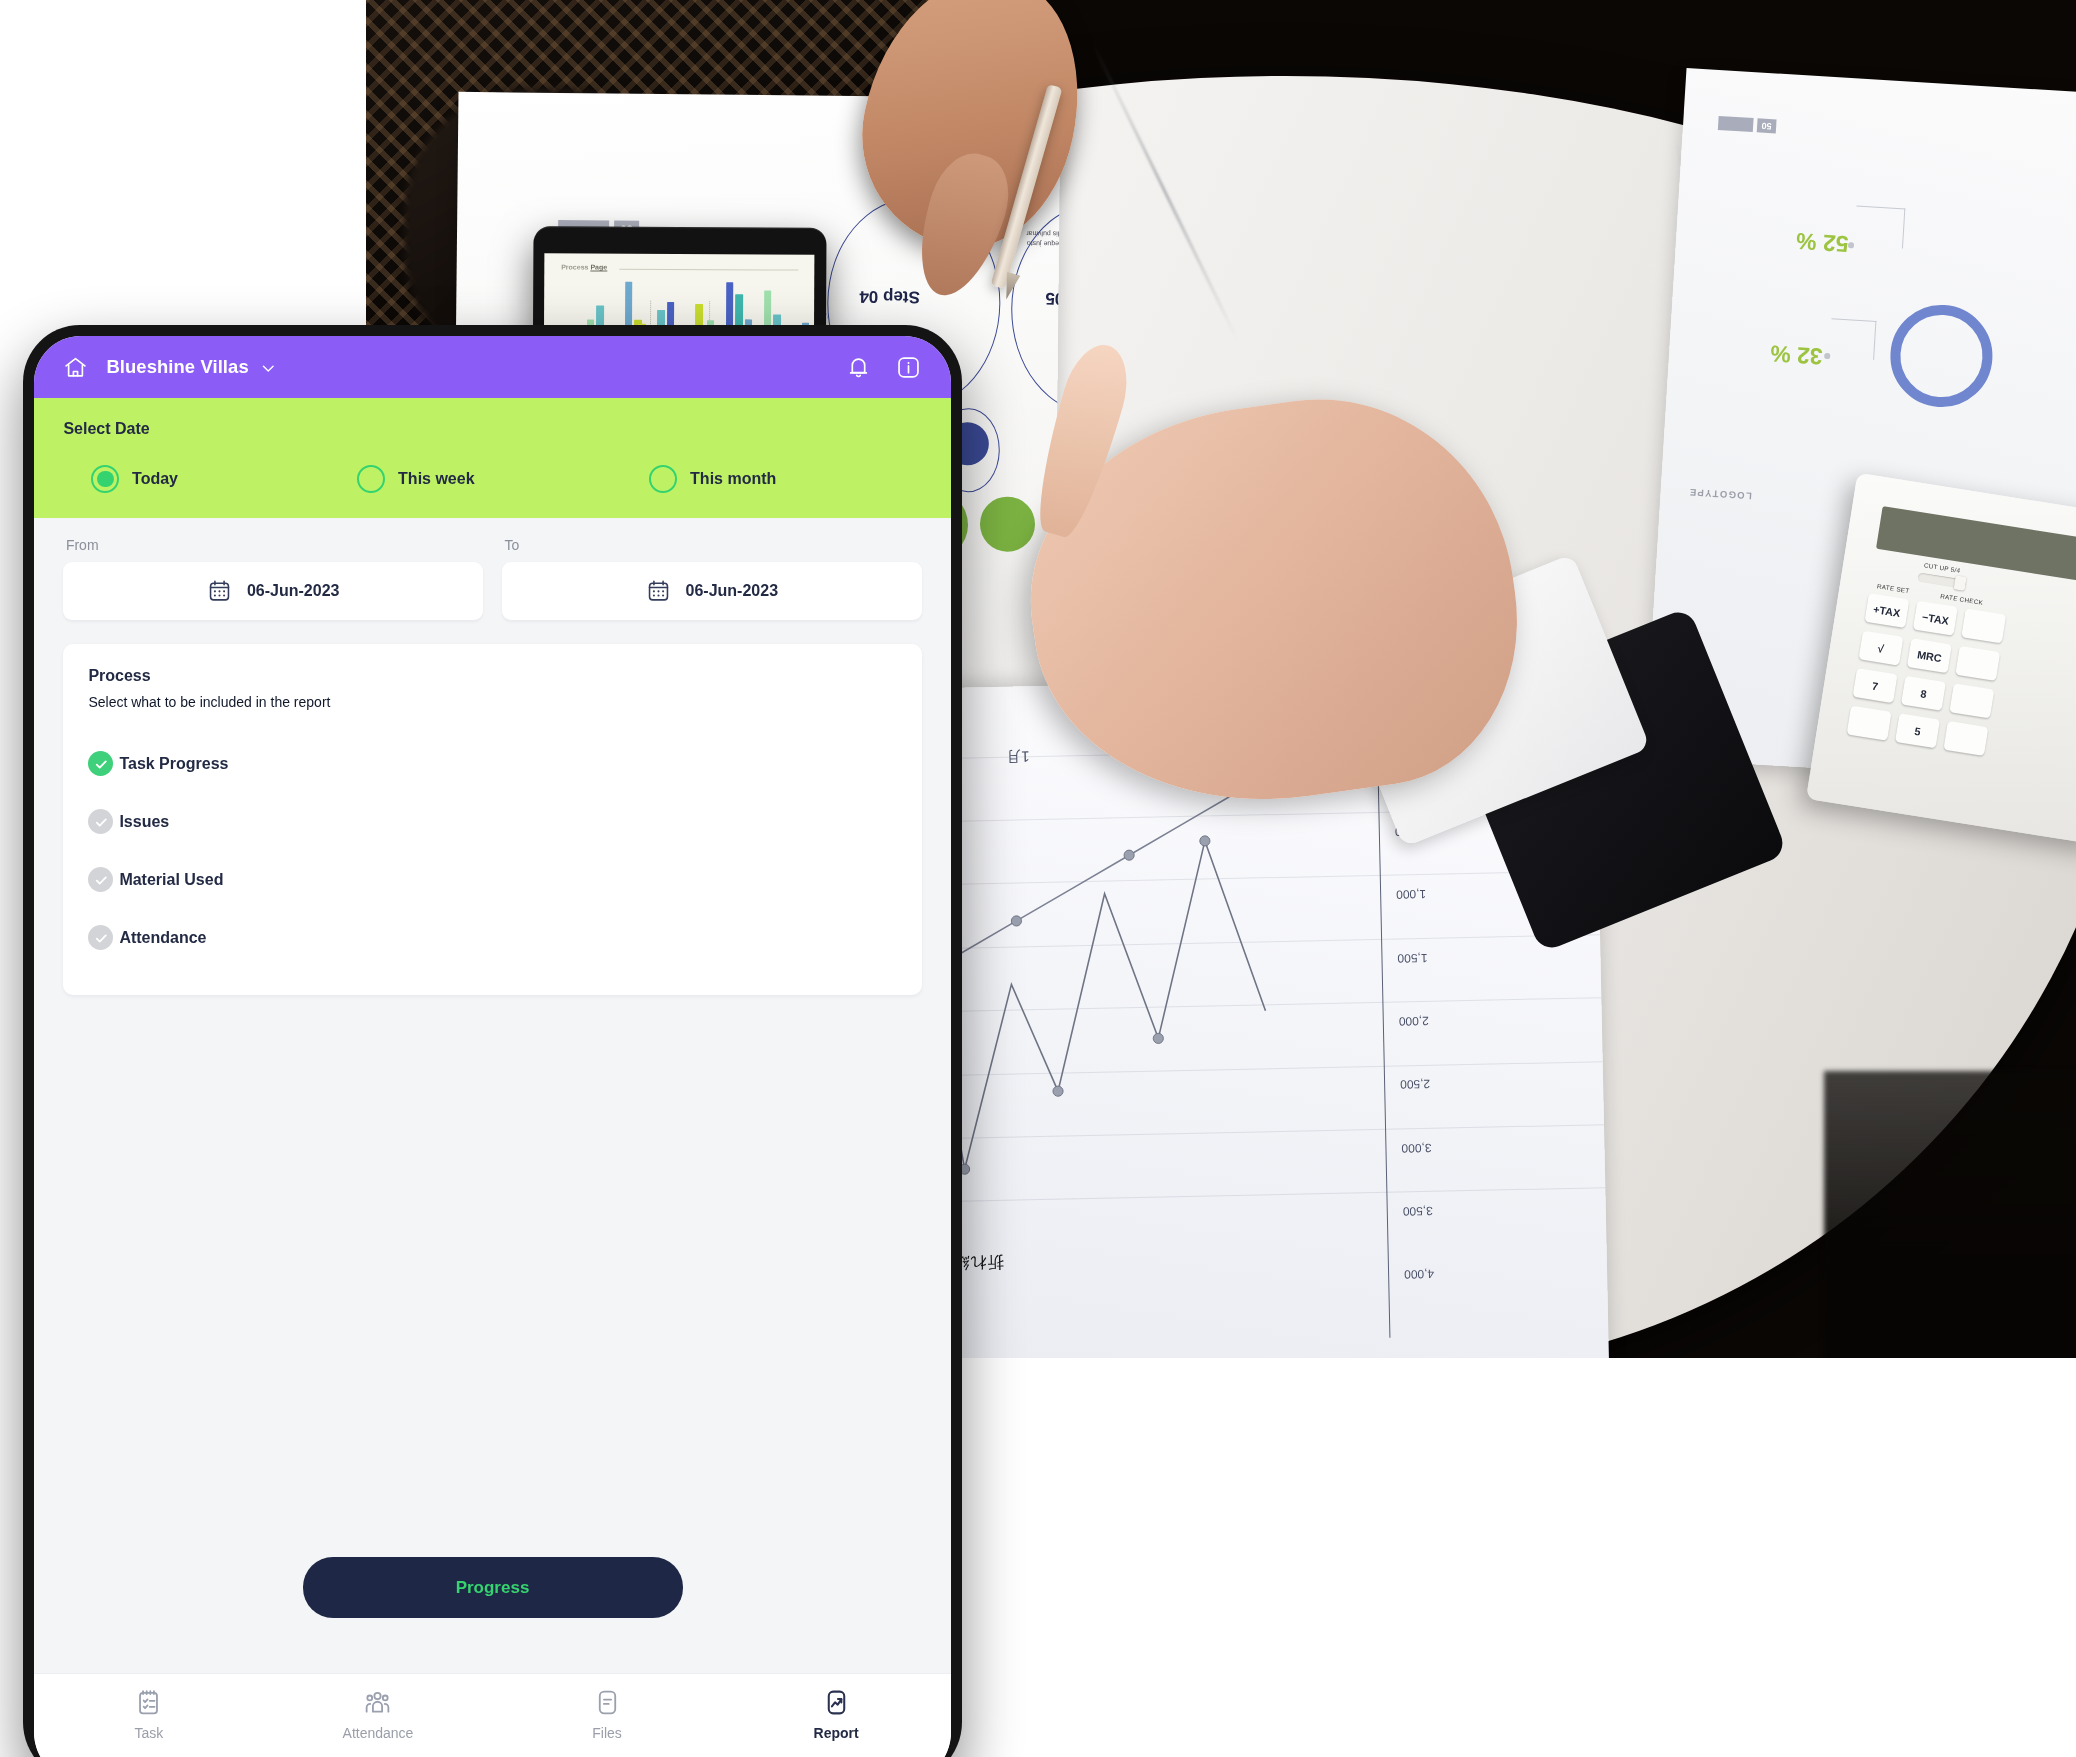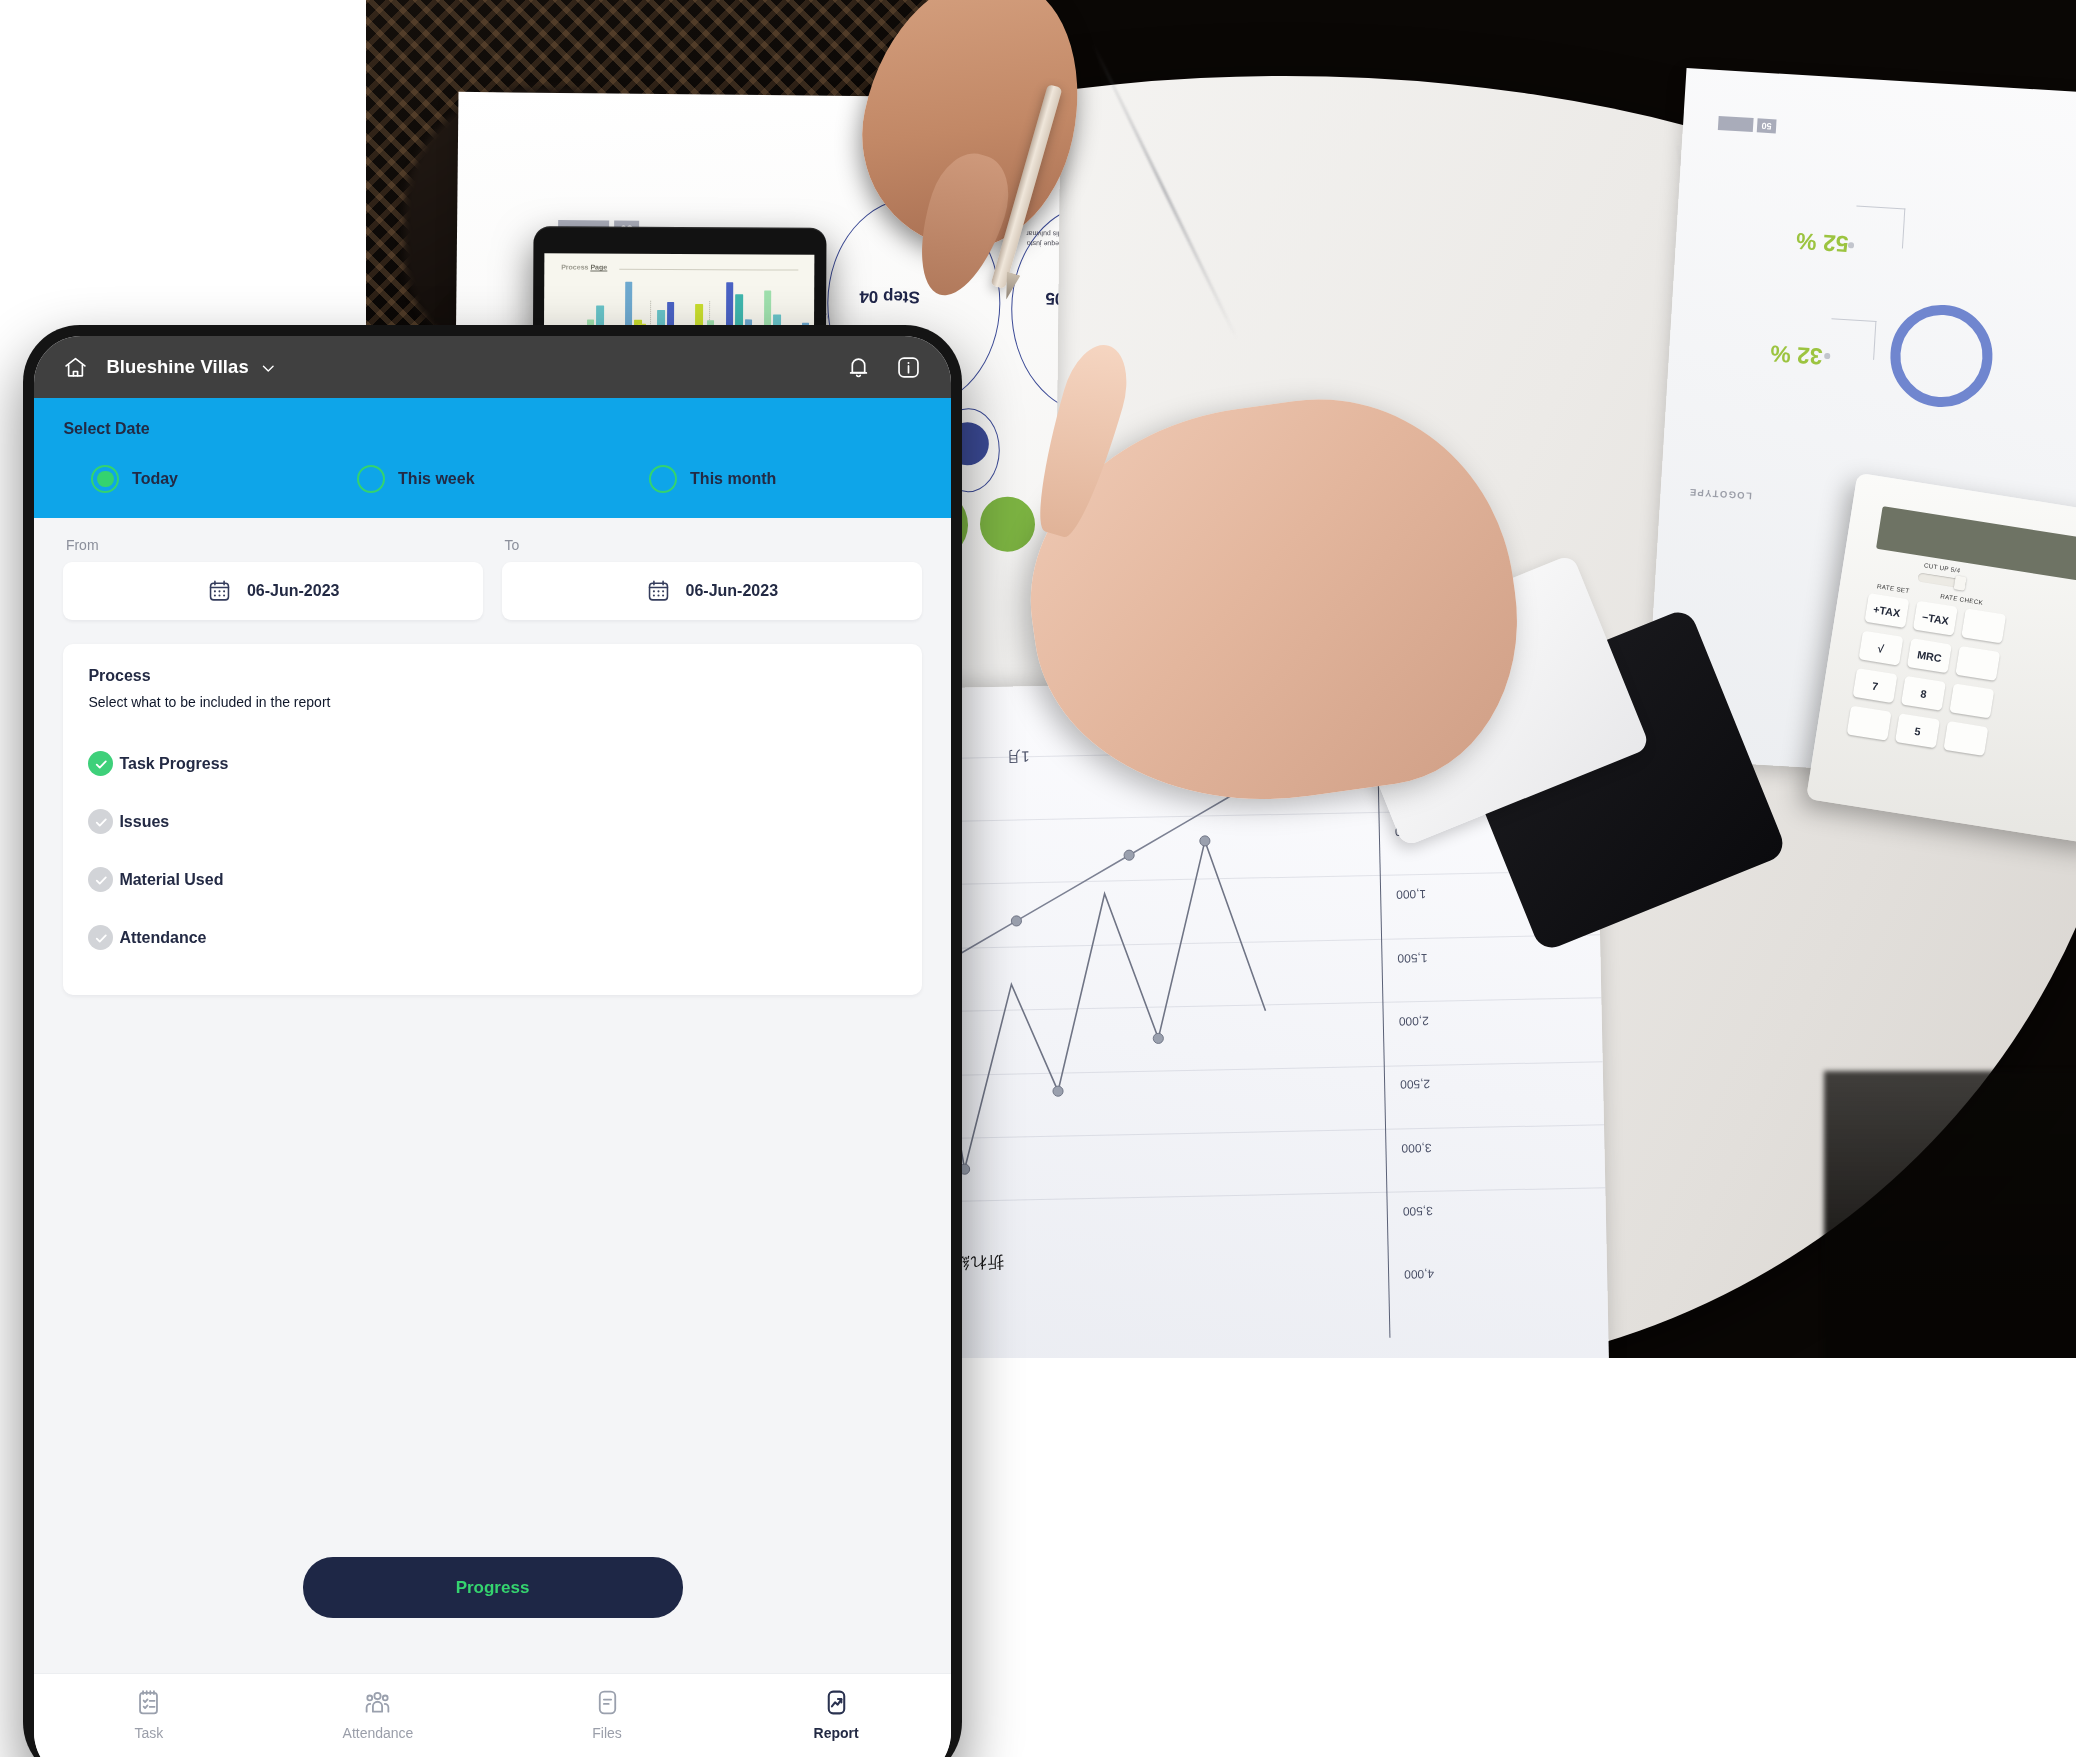--- a/index.html
+++ b/index.html
@@ -219,31 +219,31 @@
     box-shadow:0 25px 57px rgba(0,0,0,.45);
   }
   #screen{
     position:absolute;left:11.4px;top:11.4px;right:11.4px;bottom:0;
     background:#f4f5f7;border-radius:47px 47px 51px 51px;overflow:hidden;
     display:flex;flex-direction:column;
   }
 
   
   .appbar{
-    height:62px;background:#404040;flex:0 0 auto;
+    height:62px;background:#8b5cf6;flex:0 0 auto;
     display:flex;align-items:center;padding:0 29px;gap:0;
   }
   .homeIcon{width:25px;height:25px;flex:0 0 auto;}
   .appTitle{color:#fff;font-size:18.4px;font-weight:700;margin-left:18px;letter-spacing:0.1px;}
   .chev{margin-left:11.4px;width:15px;height:15px;}
   .appSpacer{flex:1 1 auto;}
   .hIcon{width:27px;height:27px;margin-left:23px;}
 
   
-  .whiteBlock{background:#0ea5e9;padding:21.6px 29px 25px;flex:0 0 auto;}
+  .whiteBlock{background:#bef264;padding:21.6px 29px 25px;flex:0 0 auto;}
   .sectionLabel{font-size:16px;font-weight:700;color:#232a44;}
   .radios{display:flex;margin-top:27px;}
   .radioItem{display:flex;align-items:center;flex:1 1 0;}
   .radioItem:nth-child(1){flex:0 0 266px;padding-left:28px;}
   .radioItem:nth-child(2){flex:0 0 292px;}
   .radioItem:nth-child(3){flex:1 1 auto;}
   .radioOuter{width:24px;height:24px;border-radius:50%;border:2.2px solid #34d36f;display:flex;align-items:center;justify-content:center;flex:0 0 auto;}
   .radioDot{width:16.5px;height:16.5px;border-radius:50%;background:#34d36f;}
   .radioLbl{font-size:16px;font-weight:700;color:#232a44;margin-left:12.7px;}
 

